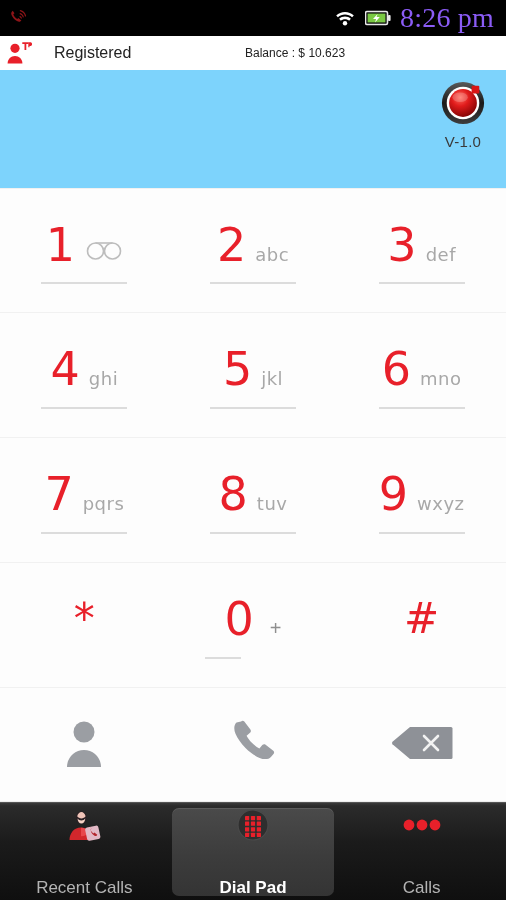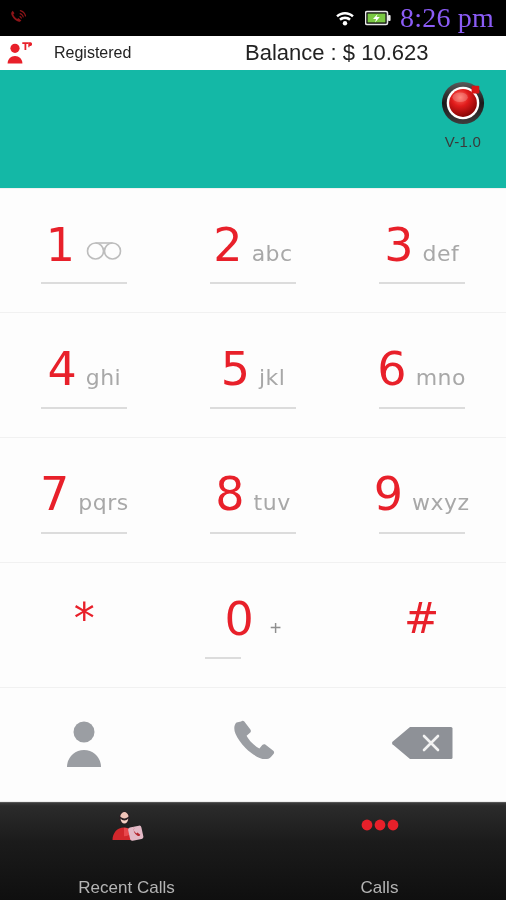--- a/index.html
+++ b/index.html
@@ -41,28 +41,28 @@
     display:flex; align-items:center;
     padding-left:6px;
     position:relative;
   }
   .icon-user-reg{ width:26px;height:24px; display:block; margin-right:22px; }
   .reg-text{
     font-size:16px; color:#222;
   }
   .balance-text{
     position:absolute; left:245px; top:50%; transform:translateY(-50%);
-    font-size:22px; color:#222; white-space:nowrap;text-align:right;
+    font-size:12px; color:#222; white-space:nowrap;text-align:right;
   }
 
   
   .rec-zone{
     flex:0 0 118px;
     position:relative;
-    background:#14b8a6;
+    background:#7dd3fc;
   }
   .rec-wrap{
     position:absolute; right:12px; top:10px;
     width:62px; text-align:center;
   }
   .rec-btn{
     width:46px;height:46px; margin:0 auto;
     display:block;
   }
   .rec-ver{
@@ -96,21 +96,21 @@
   .kp-digit{
     color:#e8202a;
     font-size:46px;
     line-height:1;
     font-weight:400;
     font-family:"DejaVu Sans", sans-serif;
   }
   .kp-digit.sym{ font-size:42px; }
   .kp-letters{
     color:#a8a8a8;
-    font-size:22px;
+    font-size:18px;
     margin-left:9px;
     letter-spacing:.5px;
     line-height:1;
     font-family:"DejaVu Sans", sans-serif;
     text-align:center;
   }
   .kp-plus{
     color:#8f8f8f;
     font-size:20px;
     margin-left:16px;
@@ -373,20 +373,42 @@
           <path d="M10.5 9.4c.9 1.2 2.3 2 3.9 2s3-.8 3.9-2c-.2 3-1.9 5.2-3.9 5.2s-3.7-2.2-3.9-5.2z" fill="#f6d2c5"></path>
           <path d="M2.5 31c0-7 4.8-12.4 11.3-12.4S25 24 25 31z" fill="#d2272c"></path>
           <path d="M14 18.8c3.6 0 6.8 1.6 8.9 4.2-2.1 2.6-5.3 4.2-8.9 4.2z" fill="#e8474c"></path>
           <rect x="19" y="17.5" width="13.5" height="13.5" rx="2.2" fill="#e2b9c6" transform="rotate(-12 25.7 24.2)"></rect>
           <path d="M24.5 19.5c-1.2 1.1-1 3 .5 4.9 1.3 1.7 3.1 2.9 4.4 2.5l.9-1.2-2.9-2.1-1 .8c-.7-.4-1.4-1-2-1.8-.5-.7-.8-1.4-.9-2l1-.8-2-2.6z" fill="#b3262c"></path>
         </svg>
       </div>
       <div class="tab-label">Recent Calls</div>
     </div>
 
+    <div class="tab selected">
+      <div class="tab-icon">
+        <svg class="icon-dialpad" viewBox="0 0 32 32">
+          <circle cx="16" cy="16" r="15" fill="#2e2e2e" stroke="#4a4a4a" stroke-width="1.2"></circle>
+          <g fill="#e8202a">
+            <rect x="8" y="7" width="4.2" height="4.2" rx="0.4"></rect>
+            <rect x="13.9" y="7" width="4.2" height="4.2" rx="0.4"></rect>
+            <rect x="19.8" y="7" width="4.2" height="4.2" rx="0.4"></rect>
+            <rect x="8" y="12.6" width="4.2" height="4.2" rx="0.4"></rect>
+            <rect x="13.9" y="12.6" width="4.2" height="4.2" rx="0.4"></rect>
+            <rect x="19.8" y="12.6" width="4.2" height="4.2" rx="0.4"></rect>
+            <rect x="8" y="18.2" width="4.2" height="4.2" rx="0.4"></rect>
+            <rect x="13.9" y="18.2" width="4.2" height="4.2" rx="0.4"></rect>
+            <rect x="19.8" y="18.2" width="4.2" height="4.2" rx="0.4"></rect>
+            <rect x="8" y="23.8" width="4.2" height="4.2" rx="0.4"></rect>
+            <rect x="13.9" y="23.8" width="4.2" height="4.2" rx="0.4"></rect>
+            <rect x="19.8" y="23.8" width="4.2" height="4.2" rx="0.4"></rect>
+          </g>
+        </svg>
+      </div>
+      <div class="tab-label">Dial Pad</div>
+    </div>
 
     <div class="tab">
       <div class="tab-icon">
         <svg class="icon-more" viewBox="0 0 38 12">
           <circle cx="6" cy="6" r="5.4" fill="#e8202a"></circle>
           <circle cx="19" cy="6" r="5.4" fill="#e8202a"></circle>
           <circle cx="32" cy="6" r="5.4" fill="#e8202a"></circle>
         </svg>
       </div>
       <div class="tab-label">Calls</div>

